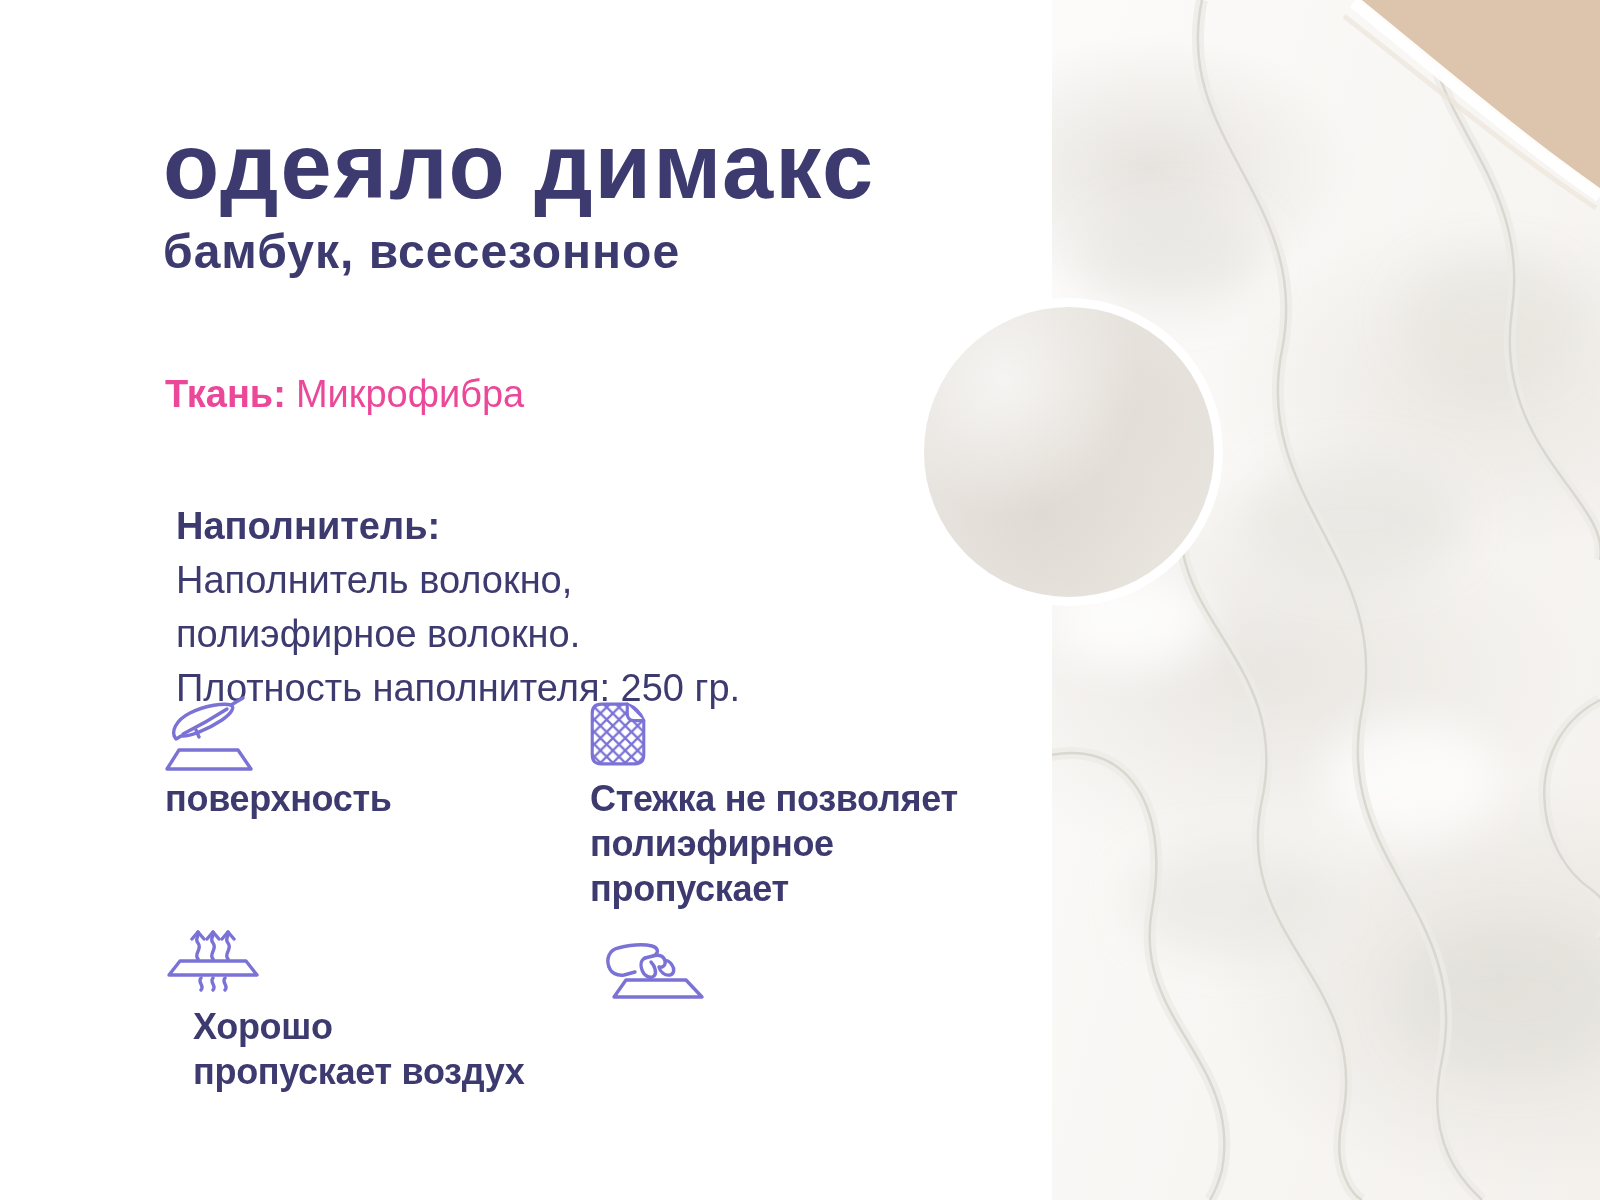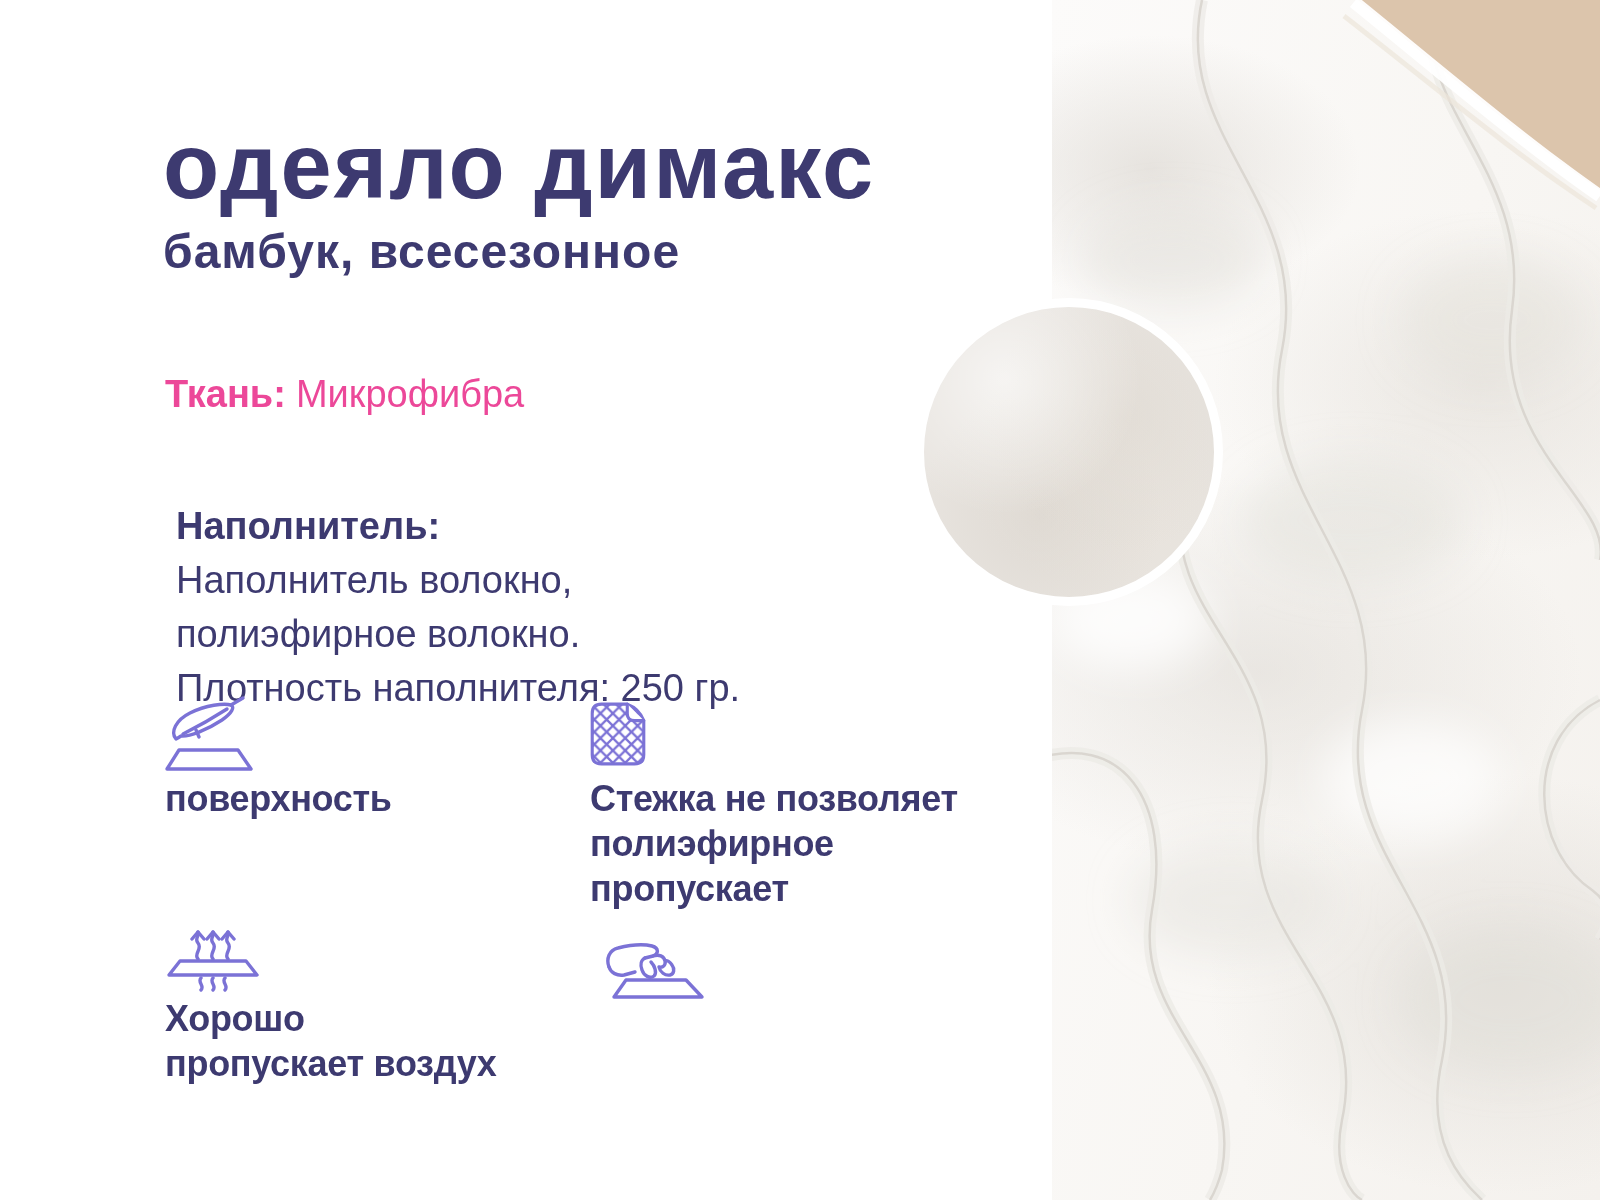--- a/index.html
+++ b/index.html
@@ -35,21 +35,21 @@
   .feature .lines{
     position:absolute;left:2px;
     font-size:36px;line-height:45px;font-weight:700;letter-spacing:-0.3px;
     color:#3d3a70;white-space:nowrap;
   }
   .f1{left:163px;top:695px;}
   .f2{left:588px;top:695px;}
   .f3{left:163px;top:928px;}
   .f4{left:604px;top:928px;}
   .f1 .lines,.f2 .lines{top:81px;}
-  .f3 .lines,.f4 .lines{top:68px;}
+  .f3 .lines,.f4 .lines{top:76px;margin-left:28px;}
   .icon{stroke:#7b72d6;fill:none;stroke-width:3.4;stroke-linecap:round;stroke-linejoin:round;}
   
   .photo{
     position:absolute;left:1052px;top:0;width:548px;height:1200px;z-index:1;
     background:
       radial-gradient(ellipse 300px 190px at 18% 14%, rgba(214,209,202,.55), rgba(214,209,202,0) 70%),
       radial-gradient(ellipse 380px 250px at 78% 32%, rgba(218,213,206,.45), rgba(218,213,206,0) 70%),
       radial-gradient(ellipse 460px 280px at 38% 56%, rgba(210,205,198,.4), rgba(210,205,198,0) 70%),
       radial-gradient(ellipse 420px 300px at 82% 82%, rgba(213,208,201,.5), rgba(213,208,201,0) 70%),
       linear-gradient(105deg,#fcfbfa 0%,#f8f6f3 55%,#f4f1ed 100%);

